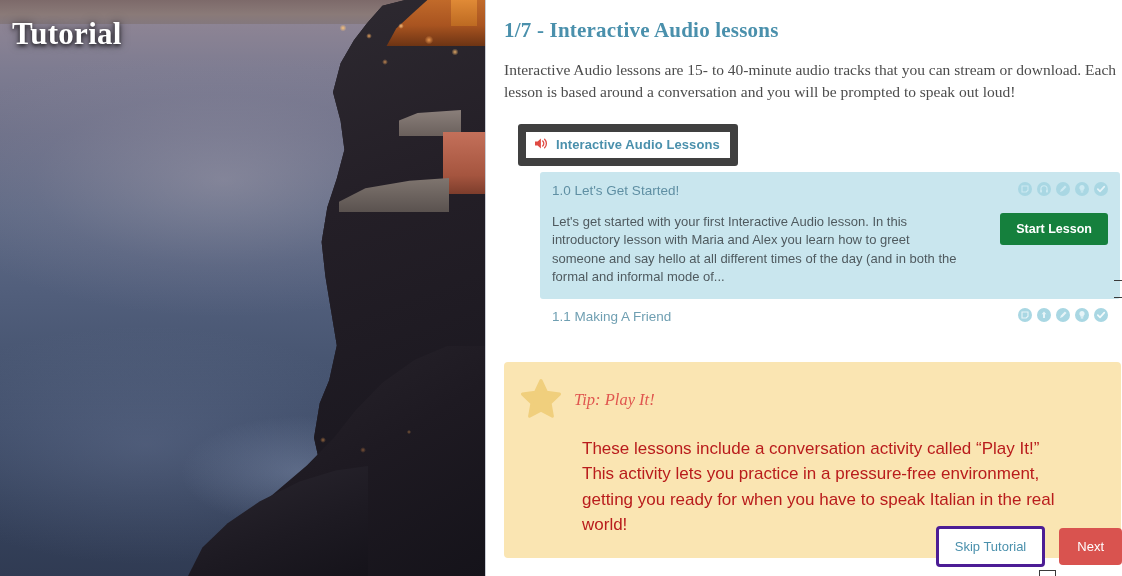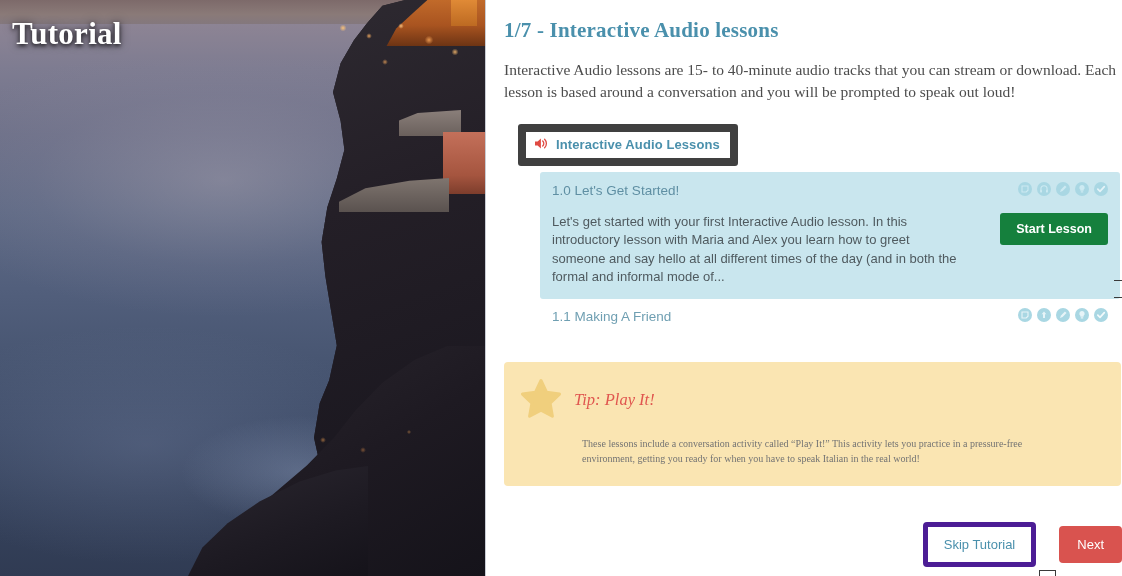--- a/index.html
+++ b/index.html
@@ -207,41 +207,40 @@
     border-radius: 4px;
     padding: 16px 18px 20px 16px;
     position: relative;
   }
   .tip-head { display: flex; align-items: center; gap: 12px; margin-bottom: 14px; font-style: italic; }
   .tip-title {
     font-family: "Liberation Serif", serif;
     font-size: 16.5px; color: #e0564f;
   }
   .tip-text {
-    font-size: 10px; color: #737373; line-height: 1.5;
-    padding-left: 62px; width: 540px; font-family: Liberation Serif, serif;
+    font-size: 17px; color: #b91c1c; line-height: 1.5;
+    padding-left: 62px; width: 540px;
   }
 
   
   .footer {
     position: absolute; right: 0px; bottom: 9px;
     display: flex; align-items: center; gap: 14px;
   }
   .skip-btn {
     background: #ffffff; color: #4a90ac;
-    border: 5px solid #4c1d95; border-radius: 4px;
+    border: 3px solid #4c1d95; border-radius: 4px;
     font-size: 13px; padding: 10px 16px; cursor: pointer;
     font-family: "Liberation Sans", sans-serif;
   }
   .next-btn {
     background: #d9534f; color: #ffffff;
     border: none; border-radius: 4px;
     font-size: 13px; padding: 11px 18px; cursor: pointer;
     font-family: "Liberation Sans", sans-serif;
-    margin-left: 9px;
   }
 
   
   .edge-artifact-right {
     position: absolute; right: -6px; top: 280px;
     width: 14px; height: 18px;
     border: 1.5px solid #3a3a3a; border-left: none;
   }
   .edge-artifact-bottom {
     position: absolute; left: 553px; bottom: -8px;

